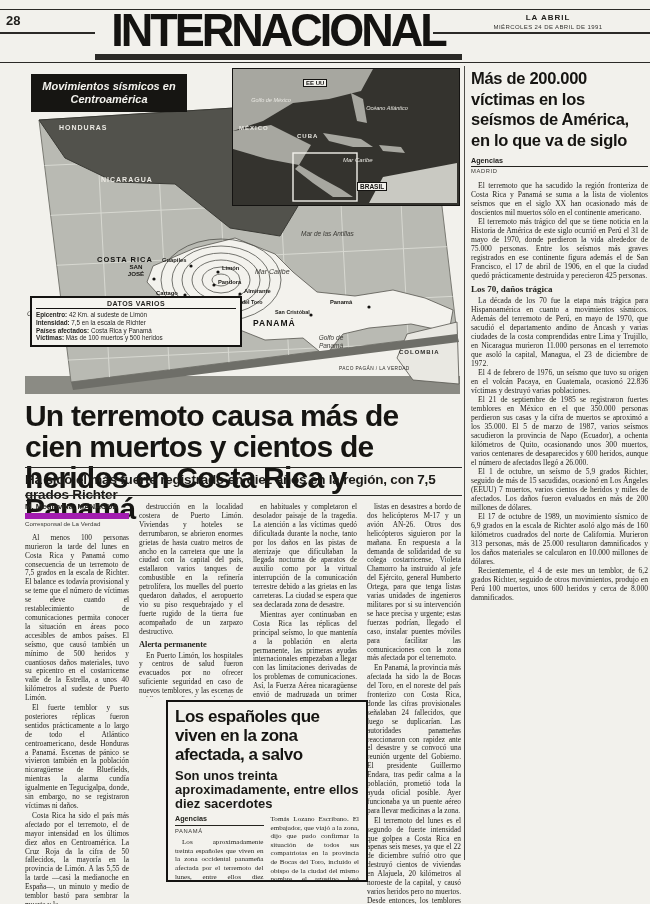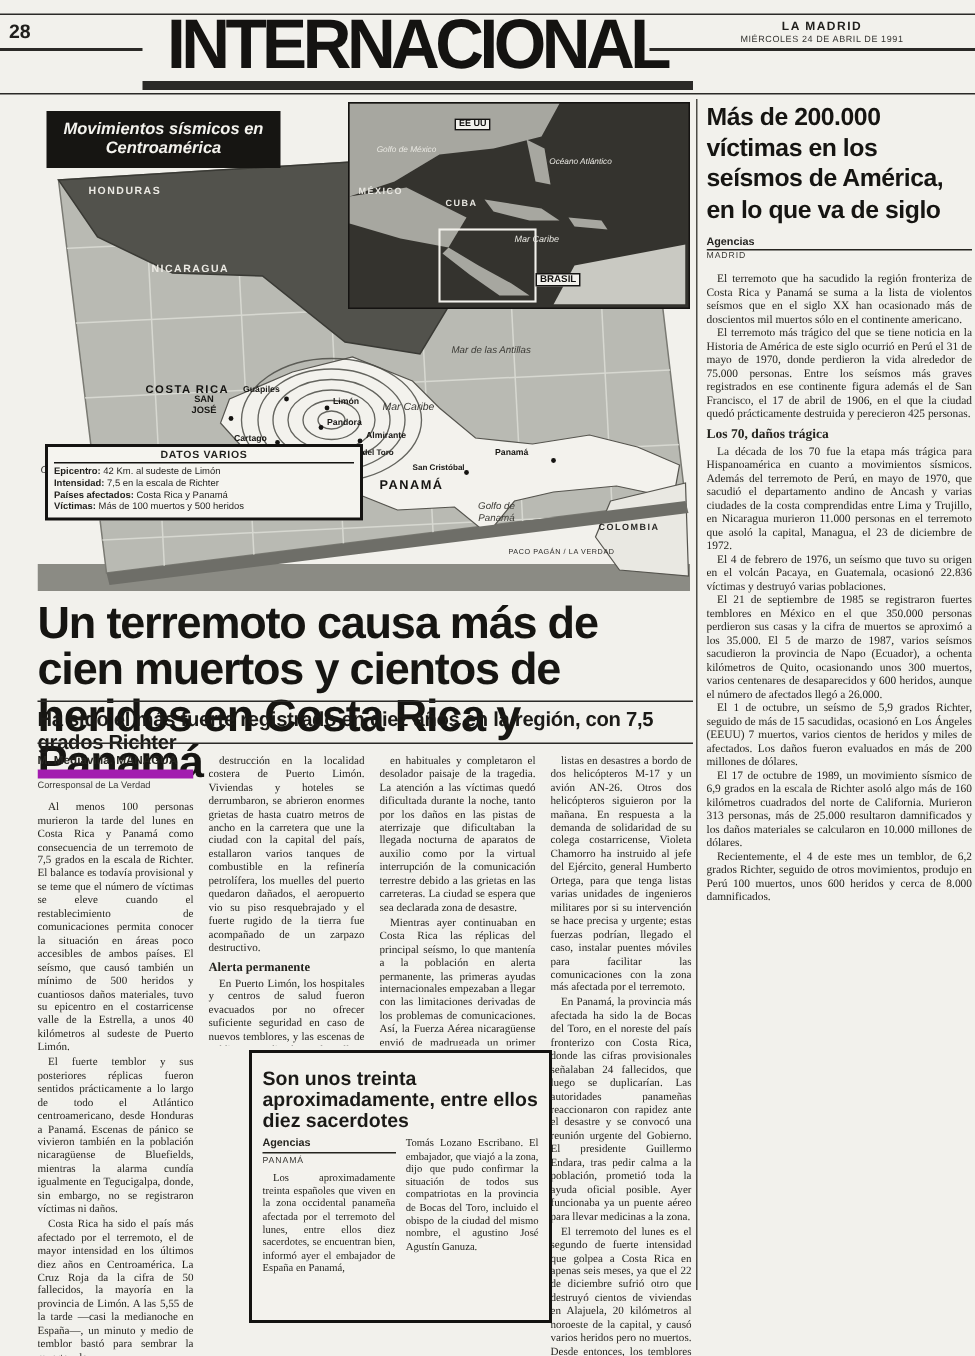--- a/index.html
+++ b/index.html
@@ -80,21 +80,21 @@
 <body>
 
 <div class="page">
 
   <div class="rule" style="left:0;top:9px;width:650px;height:1px;"></div>
   <div class="page-num">28</div>
   <div class="rule" style="left:0;top:32px;width:95px;height:2px;"></div>
   <h1 class="section">INTERNACIONAL</h1>
   <div class="rule" style="left:95px;top:54px;width:367px;height:6px;"></div>
   <div class="mast-wrap">
-    <div class="mast">LA MADRID</div>
+    <div class="mast">LA ABRIL</div>
     <div class="hdate">MIÉRCOLES 24 DE ABRIL DE 1991</div>
   </div>
   <div class="rule" style="left:433px;top:32px;width:217px;height:2px;"></div>
   <div class="rule" style="left:0;top:62px;width:650px;height:1px;"></div>
 
   <div class="map">
     <svg width="435" height="332" viewBox="0 0 435 332">
       <rect x="0" y="310" width="435" height="18" fill="#8b8b84"></rect>
       <defs>
           <clipPath id="plane">
@@ -220,20 +220,21 @@
     <p>Mientras ayer continuaban en Costa Rica las réplicas del principal seísmo, lo que mantenía a la población en alerta permanente, las primeras ayudas internacionales empezaban a llegar con las limitaciones derivadas de los problemas de comunicaciones. Así, la Fuerza Aérea nicaragüense envió de madrugada un primer destacamento de salvamento, rescate y evacuación, con varios especia-</p>
   </div>
 
   <div class="col" style="left:367px;width:94px;height:401px;">
     <p>listas en desastres a bordo de dos helicópteros M-17 y un avión AN-26. Otros dos helicópteros siguieron por la mañana. En respuesta a la demanda de solidaridad de su colega costarricense, Violeta Chamorro ha instruido al jefe del Ejército, general Humberto Ortega, para que tenga listas varias unidades de ingenieros militares por si su intervención se hace precisa y urgente; estas fuerzas podrían, llegado el caso, instalar puentes móviles para facilitar las comunicaciones con la zona más afectada por el terremoto.</p>
     <p>En Panamá, la provincia más afectada ha sido la de Bocas del Toro, en el noreste del país fronterizo con Costa Rica, donde las cifras provisionales señalaban 24 fallecidos, que luego se duplicarían. Las autoridades panameñas reaccionaron con rapidez ante el desastre y se convocó una reunión urgente del Gobierno. El presidente Guillermo Endara, tras pedir calma a la población, prometió toda la ayuda oficial posible. Ayer funcionaba ya un puente aéreo para llevar medicinas a la zona.</p>
     <p>El terremoto del lunes es el segundo de fuerte intensidad que golpea a Costa Rica en apenas seis meses, ya que el 22 de diciembre sufrió otro que destruyó cientos de viviendas en Alajuela, 20 kilómetros al noroeste de la capital, y causó varios heridos pero no muertos. Desde entonces, los temblores menores han continuado casi a diario.</p>
   </div>
 
   <div class="boxart">
+    <h2>Los españoles que viven en la zona afectada, a salvo</h2>
     <h3>Son unos treinta aproximadamente, entre ellos diez sacerdotes</h3>
     <div class="boxcols">
       <div class="boxcol">
         <div class="agency">Agencias</div>
         <div class="agency-city">PANAMÁ</div>
         <p style="margin:0;text-indent:7px;">Los aproximadamente treinta españoles que viven en la zona occidental panameña afectada por el terremoto del lunes, entre ellos diez sacerdotes, se encuentran bien, informó ayer el embajador de España en Panamá,</p>
       </div>
       <div class="boxcol">
         <p style="margin:0;">Tomás Lozano Escribano. El embajador, que viajó a la zona, dijo que pudo confirmar la situación de todos sus compatriotas en la provincia de Bocas del Toro, incluido el obispo de la ciudad del mismo nombre, el agustino José Agustín Ganuza.</p>
       </div>

